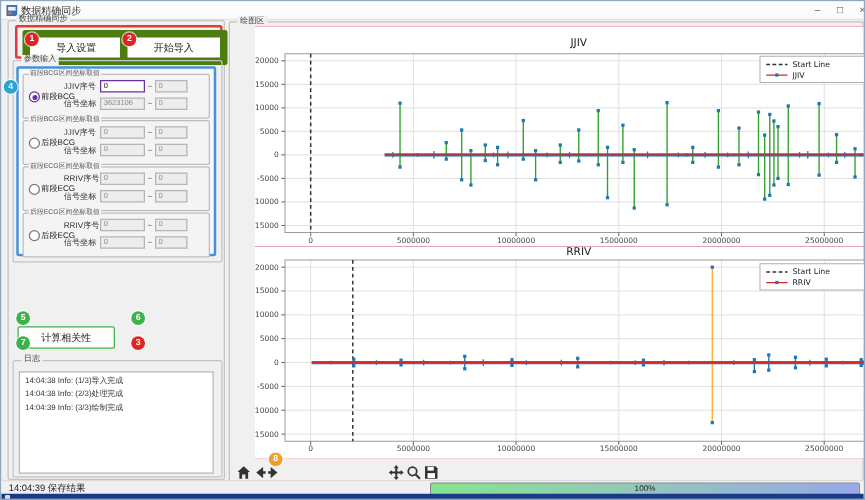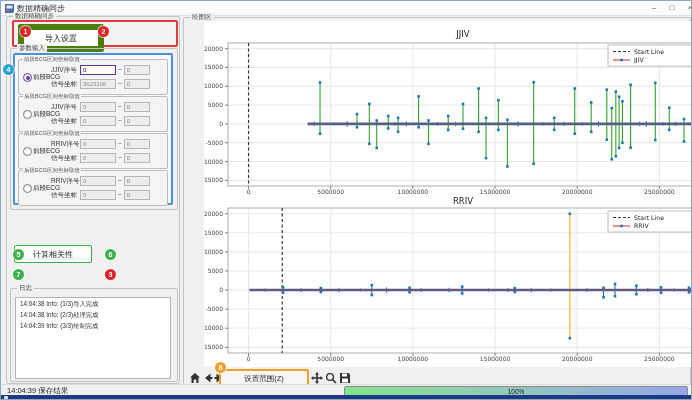--- a/index.html
+++ b/index.html
@@ -75,20 +75,23 @@
     <span class="winctl" style="left:680px">×</span>
   </div>
 
   <div class="groupbox" style="left:5px;top:15px;width:172px;height:366px">
     <span class="grouplabel">数据精确同步</span>
 
     <div id="red-box" style="left:5px;top:3px">
       <div class="actbtn" style="left:4px;top:2px;width:74px">
         <span>导入设置</span>
       </div>
+      <div class="actbtn" style="left:82px;top:2px;width:74px">
+        <span>开始导入</span>
+      </div>
     </div>
     <div class="badge red" style="left:13px;top:9px">1</div>
     <div class="badge red" style="left:91px;top:9px">2</div>
 
     <div class="groupbox" style="left:3px;top:31px;width:166px;height:160px">
       <span class="grouplabel">参数输入</span>
       <div id="blue-box">
 
         <div class="pg" style="top:4px">
           <span class="pg-title">前段BCG区间坐标取值</span>
@@ -118,21 +121,21 @@
           <span class="pg-title">后段ECG区间坐标取值</span>
           <span class="radio"></span>
           <span class="radio-label">后段ECG</span>
           <div class="frow" style="top:4px"><span class="flabel">RRIV序号</span><input class="pinput" value="0" style=""><span class="tilde">~</span><input class="pinput short" value="0" style=""></div>
           <div class="frow" style="top:18px"><span class="flabel">信号坐标</span><input class="pinput" value="0" style=""><span class="tilde">~</span><input class="pinput short" value="0" style=""></div>
         </div>
       </div>
     </div>
     <div class="badge blue" style="left:-4px;top:47px">4</div>
 
-    <div class="actbtn greenline" style="left:7px;top:228px;width:76px">
+    <div class="actbtn greenline" style="left:7px;top:244px;width:76px">
       <span>计算相关性</span>
     </div>
     <div class="badge green" style="left:6px;top:232px">5</div>
     <div class="badge green" style="left:98px;top:232px">6</div>
     <div class="badge green" style="left:6px;top:252px">7</div>
     <div class="badge red" style="left:98px;top:252px">3</div>
 
     <div class="groupbox" style="left:3px;top:271px;width:166px;height:92px">
       <span class="grouplabel">日志</span>
       <div id="log-box">
@@ -419,23 +422,20 @@
       <path d="M6 1 L11 5.5 H9.5 V11 H7.3 V7.5 H4.7 V11 H2.5 V5.5 H1 Z" fill="#333"></path>
     </svg>
   <svg class="tbicon" style="left:201px" viewBox="0 0 12 12">
       <path d="M8.5 1.5 L3 6 L8.5 10.5 Z" fill="#333"></path>
       <rect x="7" y="5" width="3.5" height="2" fill="#333"></rect>
     </svg>
   <svg class="tbicon" style="left:212px" viewBox="0 0 12 12">
       <path d="M3.5 1.5 L9 6 L3.5 10.5 Z" fill="#333"></path>
       <rect x="1.5" y="5" width="3.5" height="2" fill="#333"></rect>
     </svg>
-  <div id="range-btn">
-    <span>设置范围(Z)</span>
-  </div>
   <div class="badge orange" style="left:214px;top:361px">8</div>
   <svg class="tbicon" style="left:310px" viewBox="0 0 12 12">
       <path d="M6 0 L8 2.5 H6.8 V5.2 H9.5 V4 L12 6 L9.5 8 V6.8 H6.8 V9.5 H8 L6 12 L4 9.5 H5.2 V6.8 H2.5 V8 L0 6 L2.5 4 V5.2 H5.2 V2.5 H4 Z" fill="#333"></path>
     </svg>
   <svg class="tbicon" style="left:324px" viewBox="0 0 12 12">
       <circle cx="5" cy="5" r="3.4" fill="none" stroke="#333" stroke-width="1.4"></circle>
       <line x1="7.6" y1="7.6" x2="11" y2="11" stroke="#333" stroke-width="1.6"></line>
     </svg>
   <svg class="tbicon" style="left:338px" viewBox="0 0 12 12">
       <path d="M1 1 H9.5 L11 2.5 V11 H1 Z" fill="#333"></path>

